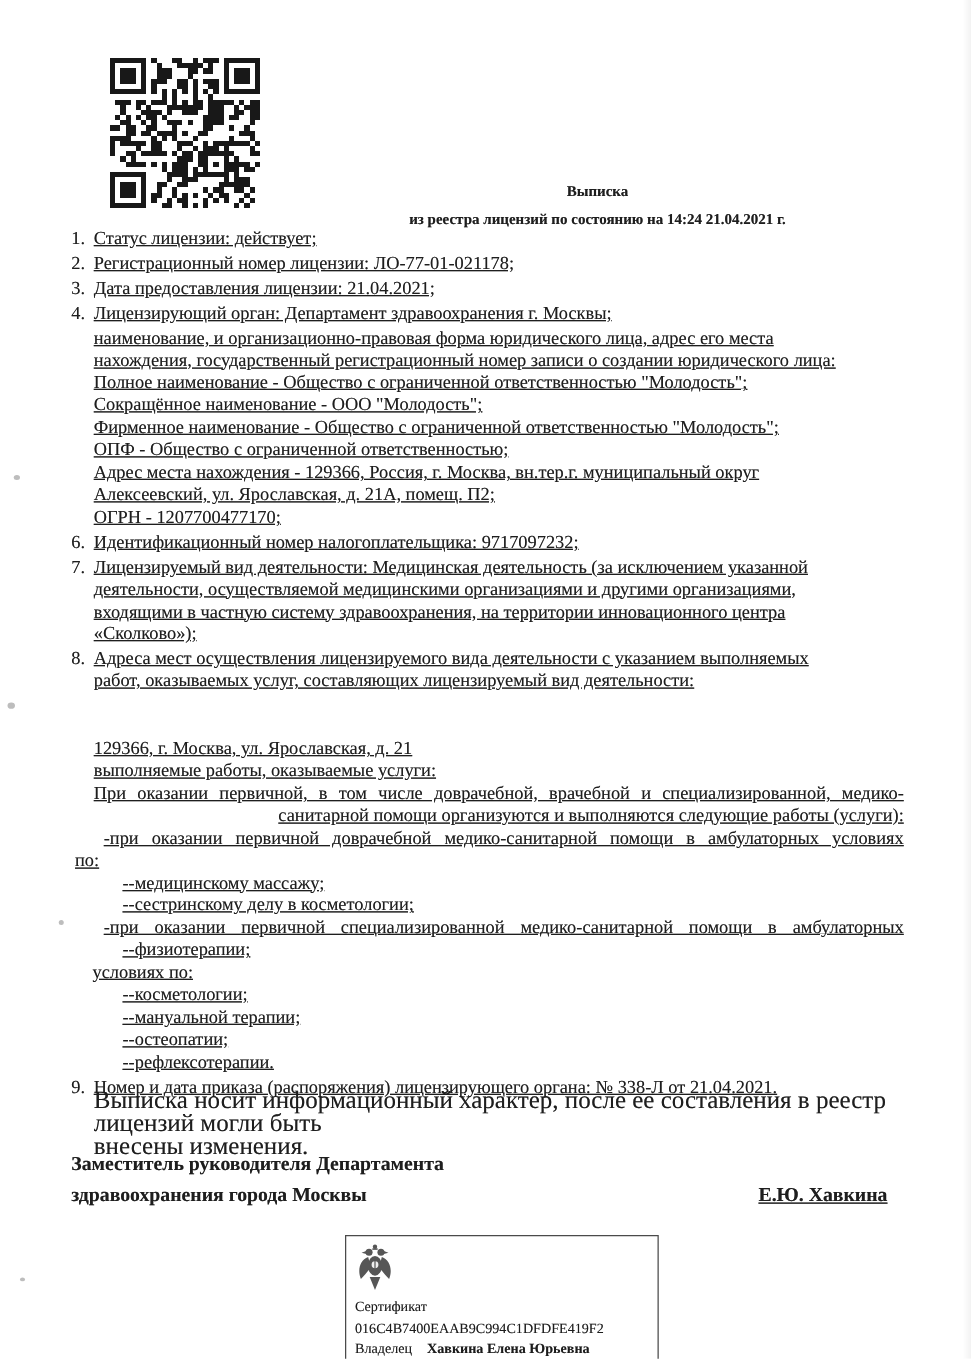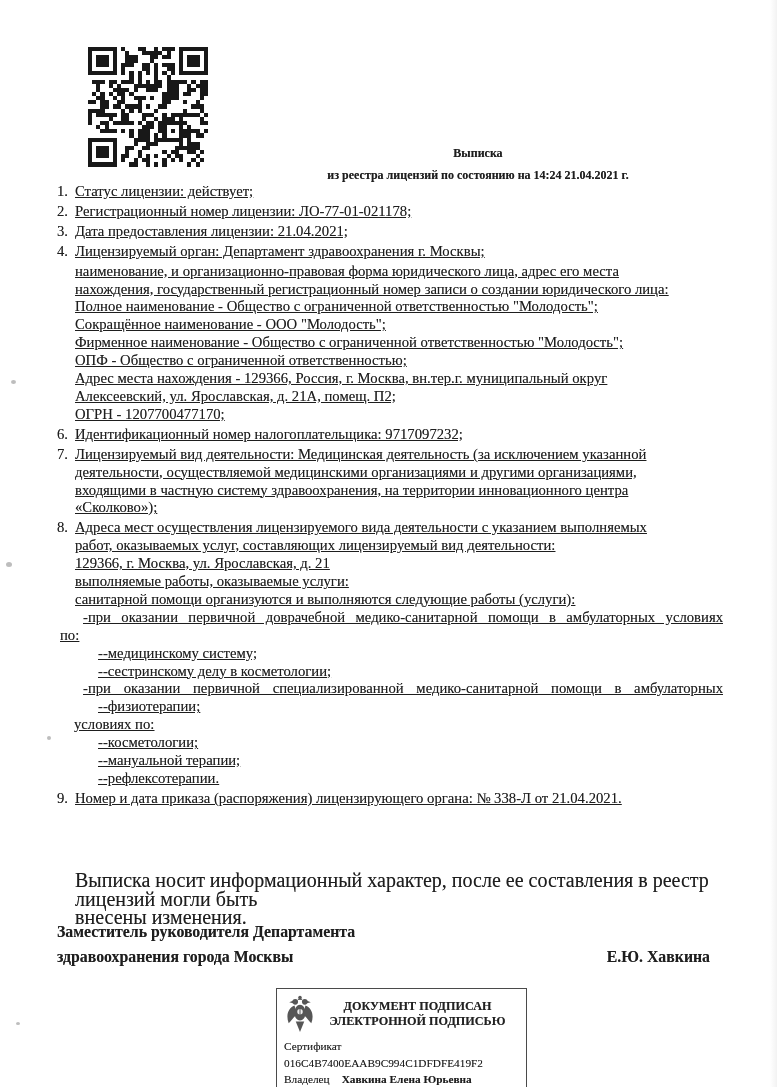--- a/index.html
+++ b/index.html
@@ -35,21 +35,21 @@
   .note{position:absolute;left:57px;top:871px;width:666px;
     font-size:20px;line-height:18.5px;
     text-shadow:0 0 .4px rgba(30,30,30,.5);}
   .note .line{padding-left:18px;}
 
   
   .sig{position:absolute;left:57px;top:920px;width:666px;
     display:flex;justify-content:space-between;align-items:flex-end;
     font-weight:bold;font-size:15.8px;line-height:24.5px;
     text-shadow:0 0 .5px rgba(30,30,30,.55);}
-  .sig-name{padding-right:13px;white-space:nowrap;}
+  .sig-name{padding-right:13px;white-space:nowrap;text-decoration:underline;}
 
   
   .stamp{position:absolute;left:276px;top:988px;width:251px;height:105px;
     border:1.5px solid #4a4a4a;background:#fff;
     padding:4px 7px 0 7px;box-sizing:border-box;
     text-shadow:0 0 .4px rgba(40,40,40,.45);}
   .stamp-head{display:flex;align-items:center;}
   .emblem{flex:0 0 32px;height:42px;display:flex;align-items:center;justify-content:center;}
   .stamp-title{flex:1;text-align:center;font-weight:bold;font-size:12.2px;line-height:15px;color:#222;}
   .stamp-line{font-size:11.3px;line-height:16.6px;color:#1c1c1c;}
@@ -386,21 +386,21 @@
       <div class="item">
         <div class="line"><span class="num">1.</span><span>Статус лицензии: действует;</span></div>
       </div>
       <div class="item">
         <div class="line"><span class="num">2.</span><span>Регистрационный номер лицензии: ЛО-77-01-021178;</span></div>
       </div>
       <div class="item">
         <div class="line"><span class="num">3.</span><span>Дата предоставления лицензии: 21.04.2021;</span></div>
       </div>
       <div class="item">
-        <div class="line"><span class="num">4.</span><span>Лицензируемый орган: Департамент здравоохранения г. Москвы;</span></div>
+        <div class="line"><span class="num">4.</span><span>Лицензирующий орган: Департамент здравоохранения г. Москвы;</span></div>
       </div>
       <div class="item">
         <div class="line" style="padding-left: 18px;"><span>наименование, и организационно-правовая форма юридического лица, адрес его места</span></div>
         <div class="line" style="padding-left: 18px;"><span>нахождения, государственный регистрационный номер записи о создании юридического лица:</span></div>
         <div class="line" style="padding-left: 18px;"><span>Полное наименование - Общество с ограниченной ответственностью "Молодость";</span></div>
         <div class="line" style="padding-left: 18px;"><span>Сокращённое наименование - ООО "Молодость";</span></div>
         <div class="line" style="padding-left: 18px;"><span>Фирменное наименование - Общество с ограниченной ответственностью "Молодость";</span></div>
         <div class="line" style="padding-left: 18px;"><span>ОПФ - Общество с ограниченной ответственностью;</span></div>
         <div class="line" style="padding-left: 18px;"><span>Адрес места нахождения - 129366, Россия, г. Москва, вн.тер.г. муниципальный округ</span></div>
         <div class="line" style="padding-left: 18px;"><span>Алексеевский, ул. Ярославская, д. 21А, помещ. П2;</span></div>
@@ -411,32 +411,34 @@
       </div>
       <div class="item">
         <div class="line"><span class="num">7.</span><span>Лицензируемый вид деятельности: Медицинская деятельность (за исключением указанной</span></div>
         <div class="line" style="padding-left: 18px;"><span>деятельности, осуществляемой медицинскими организациями и другими организациями,</span></div>
         <div class="line" style="padding-left: 18px;"><span>входящими в частную систему здравоохранения, на территории инновационного центра</span></div>
         <div class="line" style="padding-left: 18px;"><span>«Сколково»);</span></div>
       </div>
       <div class="item">
         <div class="line"><span class="num">8.</span><span>Адреса мест осуществления лицензируемого вида деятельности с указанием выполняемых</span></div>
         <div class="line" style="padding-left: 18px;"><span>работ, оказываемых услуг, составляющих лицензируемый вид деятельности:</span></div>
-        <div class="line" style="padding-left: 18px;"><span>129366, г. Москва, ул. Ярославская, д. 21</span></div>
+        <div class="line" style="padding-left: 18px; margin-top: 36px;"><span>129366, г. Москва, ул. Ярославская, д. 21</span></div>
         <div class="line" style="padding-left: 18px;"><span>выполняемые работы, оказываемые услуги:</span></div>
-        <div class="line" style="padding-left: 18px;"><span>санитарной помощи организуются и выполняются следующие работы (услуги):</span></div>
+        <div class="line jline" style="padding-left: 18px;"><span>При оказании первичной, в том числе доврачебной, врачебной и специализированной, медико-</span></div>
+        <div class="line" style="padding-left: 18px; text-align: right;"><span>санитарной помощи организуются и выполняются следующие работы (услуги):</span></div>
         <div class="line jline" style="padding-left: 26px;"><span>-при оказании первичной доврачебной медико-санитарной помощи в амбулаторных условиях</span></div>
         <div class="line" style="padding-left: 3px;"><span>по:</span></div>
-        <div class="line" style="padding-left: 41px;"><span>--медицинскому систему;</span></div>
+        <div class="line" style="padding-left: 41px;"><span>--медицинскому массажу;</span></div>
         <div class="line" style="padding-left: 41px;"><span>--сестринскому делу в косметологии;</span></div>
         <div class="line jline" style="padding-left: 26px;"><span>-при оказании первичной специализированной медико-санитарной помощи в амбулаторных</span></div>
         <div class="line" style="padding-left: 41px;"><span>--физиотерапии;</span></div>
         <div class="line" style="padding-left: 17px;"><span>условиях по:</span></div>
         <div class="line" style="padding-left: 41px;"><span>--косметологии;</span></div>
         <div class="line" style="padding-left: 41px;"><span>--мануальной терапии;</span></div>
+        <div class="line" style="padding-left: 41px;"><span>--остеопатии;</span></div>
         <div class="line" style="padding-left: 41px;"><span>--рефлексотерапии.</span></div>
       </div>
       <div class="item">
         <div class="line"><span class="num">9.</span><span>Номер и дата приказа (распоряжения) лицензирующего органа: № 338-Л от 21.04.2021.</span></div>
       </div>
     </div>
 
   <div class="note">
     <div class="line">Выписка носит информационный характер, после ее составления в реестр лицензий могли быть</div>
     <div class="line">внесены изменения.</div>
@@ -463,24 +465,20 @@
             <path d="M25 7 L29.2 8.6 L24.8 9.8 Z"></path>
             <ellipse cx="17" cy="20.5" rx="6.3" ry="9"></ellipse>
             <path d="M10.8 12.5 C3 15.5 1 24.5 4.2 32.5 C8.4 28.4 10.8 24.4 13.4 22.2 Z"></path>
             <path d="M23.2 12.5 C31 15.5 33 24.5 29.8 32.5 C25.6 28.4 23.2 24.4 20.6 22.2 Z"></path>
             <path d="M12.2 30.5 L17 42.5 L21.8 30.5 Z"></path>
           </g>
           <circle cx="17" cy="19.5" r="3.1" fill="#ffffff" opacity="0.9"></circle>
           <path d="M17 15.8 L17 23.2" stroke="#565656" stroke-width="1.1"></path>
         </svg>
       </span>
-      <div class="stamp-title">
-        <div>ДОКУМЕНТ ПОДПИСАН</div>
-        <div>ЭЛЕКТРОННОЙ ПОДПИСЬЮ</div>
-      </div>
     </div>
     <div class="stamp-line first">
       <span>Сертификат</span>
       <span>016C4B7400EAAB9C994C1DFDFE419F2</span>
     </div>
     <div class="stamp-line">
       <span>Владелец</span><b>Хавкина Елена Юрьевна</b>
     </div>
 
   </div>

